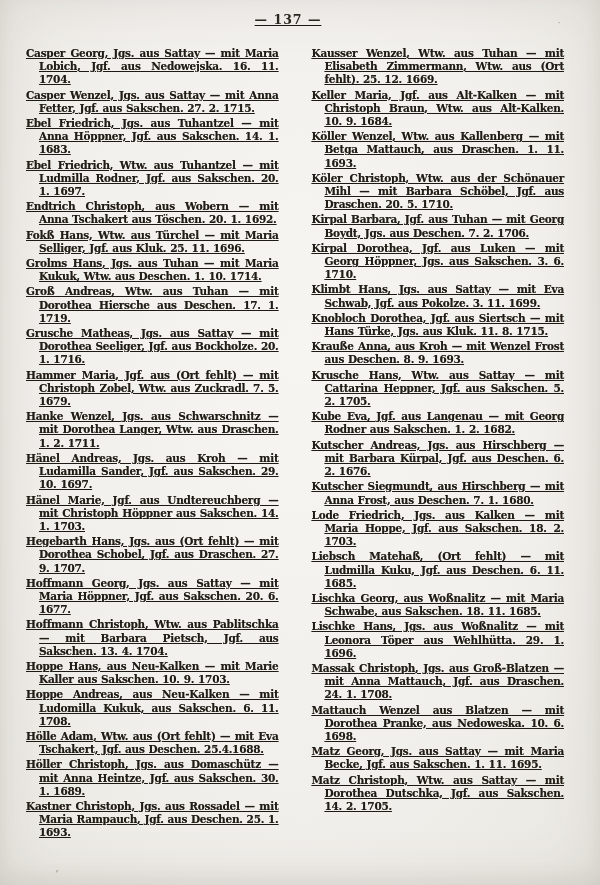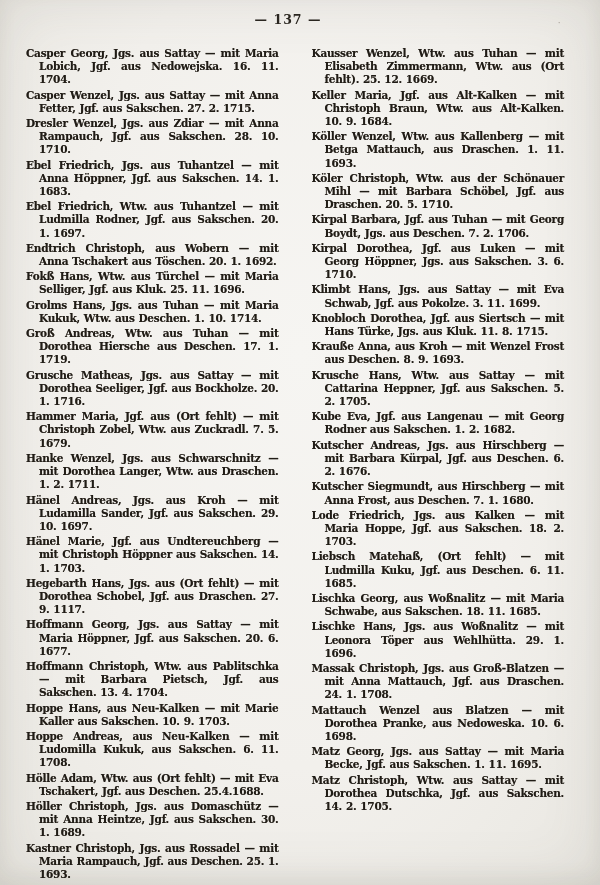--- a/index.html
+++ b/index.html
@@ -13,20 +13,21 @@
   .page {
     position: relative;
     width: 600px;
     height: 885px;
     box-sizing: border-box;
     background:
       radial-gradient(ellipse at 50% 40%, #f6f5f2 0%, #f2f0ec 55%, #e9e7e1 100%);
     box-shadow: inset 0 0 60px rgba(90,85,70,0.12), inset 0 -8px 18px rgba(90,85,70,0.08);
     color: #1d1a15;
     padding: 12px 36px 10px 26px;
+    text-decoration: underline;
   }
   .page-header {
     text-align: center;
     font-size: 12.5px;
     font-weight: 700;
     letter-spacing: 1px;
     color: #2a2620;
     margin-bottom: 20px;
     margin-right: 14px;
   }
@@ -68,21 +69,20 @@
   <div class="page-header">— 137 —</div>
 
   <div class="columns">
 
     <div class="col">
 
         <p class="entry">Casper Georg, Jgs. aus Sattay — mit Maria Lobich, Jgf. aus Nedowejska. 16. 11. 1704.</p>
 
         <p class="entry">Casper Wenzel, Jgs. aus Sattay — mit Anna Fetter, Jgf. aus Sakschen. 27. 2. 1715.</p>
 
-        <p class="entry">Dresler Wenzel, Jgs. aus Zdiar — mit Anna Rampauch, Jgf. aus Sakschen. 28. 10. 1710.</p>
 
         <p class="entry">Ebel Friedrich, Jgs. aus Tuhantzel — mit Anna Höppner, Jgf. aus Sakschen. 14. 1. 1683.</p>
 
         <p class="entry">Ebel Friedrich, Wtw. aus Tuhantzel — mit Ludmilla Rodner, Jgf. aus Sakschen. 20. 1. 1697.</p>
 
         <p class="entry">Endtrich Christoph, aus Wobern — mit Anna Tschakert aus Töschen. 20. 1. 1692.</p>
 
         <p class="entry">Fokß Hans, Wtw. aus Türchel — mit Maria Selliger, Jgf. aus Kluk. 25. 11. 1696.</p>
 
         <p class="entry">Grolms Hans, Jgs. aus Tuhan — mit Maria Kukuk, Wtw. aus Deschen. 1. 10. 1714.</p>
@@ -93,21 +93,21 @@
         <p class="entry">Grusche Matheas, Jgs. aus Sattay — mit Dorothea Seeliger, Jgf. aus Bockholze. 20. 1. 1716.</p>
 
         <p class="entry">Hammer Maria, Jgf. aus (Ort fehlt) — mit Christoph Zobel, Wtw. aus Zuckradl. 7. 5. 1679.</p>
 
         <p class="entry">Hanke Wenzel, Jgs. aus Schwarschnitz — mit Dorothea Langer, Wtw. aus Draschen. 1. 2. 1711.</p>
 
         <p class="entry">Hänel Andreas, Jgs. aus Kroh — mit Ludamilla Sander, Jgf. aus Sakschen. 29. 10. 1697.</p>
 
         <p class="entry">Hänel Marie, Jgf. aus Undtereuchberg — mit Christoph Höppner aus Sakschen. 14. 1. 1703.</p>
 
-        <p class="entry">Hegebarth Hans, Jgs. aus (Ort fehlt) — mit Dorothea Schobel, Jgf. aus Draschen. 27. 9. 1117.</p>
+        <p class="entry">Hegebarth Hans, Jgs. aus (Ort fehlt) — mit Dorothea Schobel, Jgf. aus Draschen. 27. 9. 1707.</p>
 
         <p class="entry">Hoffmann Georg, Jgs. aus Sattay — mit Maria Höppner, Jgf. aus Sakschen. 20. 6. 1677.</p>
 
         <p class="entry">Hoffmann Christoph, Wtw. aus Pablitschka — mit Barbara Pietsch, Jgf. aus Sakschen. 13. 4. 1704.</p>
 
         <p class="entry">Hoppe Hans, aus Neu-Kalken — mit Marie Kaller aus Sakschen. 10. 9. 1703.</p>
 
         <p class="entry">Hoppe Andreas, aus Neu-Kalken — mit Ludomilla Kukuk, aus Sakschen. 6. 11. 1708.</p>
 
         <p class="entry">Hölle Adam, Wtw. aus (Ort fehlt) — mit Eva Tschakert, Jgf. aus Deschen. 25.4.1688.</p>

